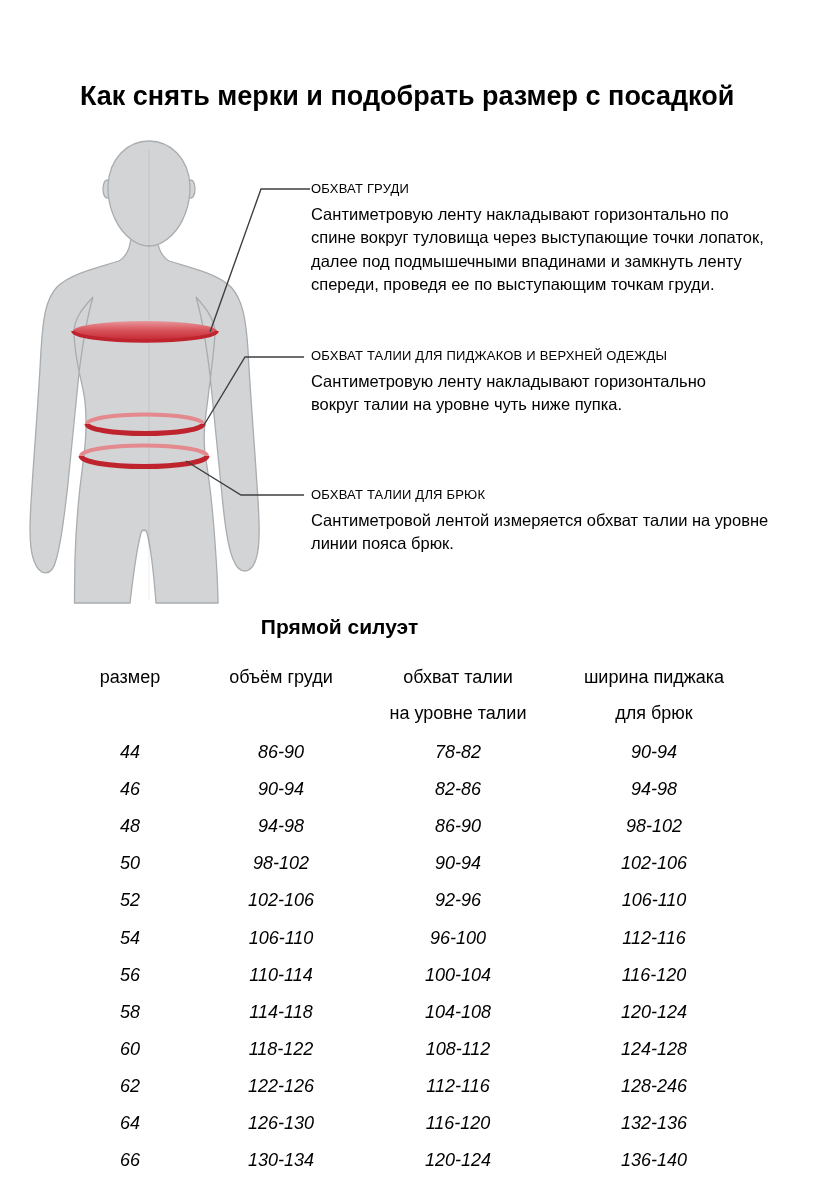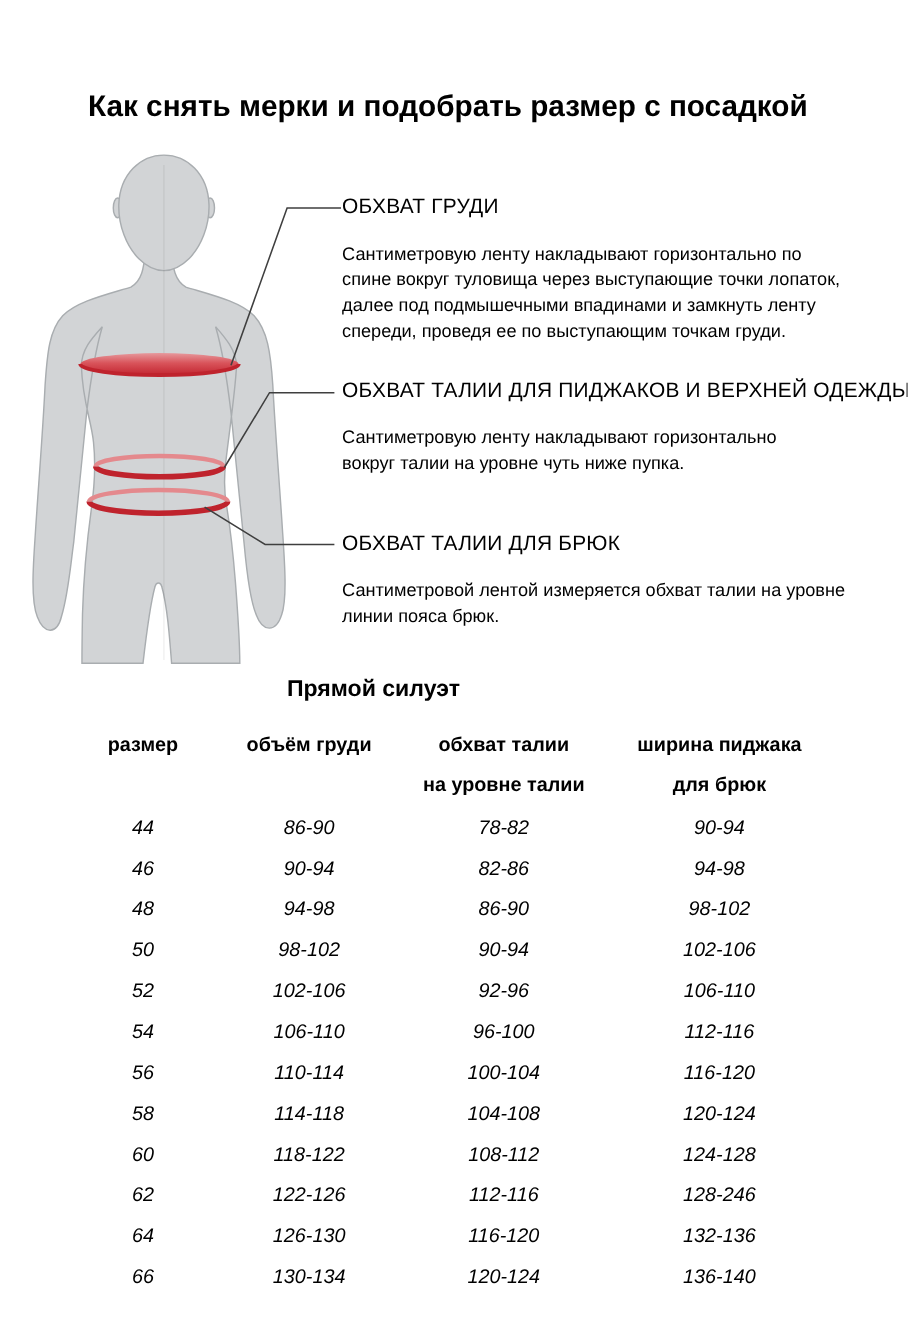--- a/index.html
+++ b/index.html
@@ -17,36 +17,36 @@
   
   .figure-svg{left:0;top:0;width:825px;height:615px;}
   .sil{fill:var(--sil-fill);stroke:var(--sil-stroke);stroke-width:1.3;}
   .seam{stroke:rgba(0,0,0,0.05);stroke-width:1.5;fill:none;}
   .band-fill{fill:url(#chestGrad);}
   .band-dark{stroke:var(--band-dark);fill:none;}
   .band-light{stroke:var(--band-light);fill:none;}
   .leader{stroke:var(--leader);stroke-width:1.4;fill:none;}
   
   .m-block{left:311px;}
-  .m-title{font-size:19px;line-height:20px;letter-spacing:.2px;white-space:nowrap;}
+  .m-title{font-size:13px;line-height:20px;letter-spacing:.2px;white-space:nowrap;}
   .m-body{
-    margin-top:21px;font-size:16.5px;line-height:23.3px;white-space:pre-line;
+    margin-top:4px;font-size:16.5px;line-height:23.3px;white-space:pre-line;
   }
   .mb-1{top:179px;}
   .mb-2{top:346px;}
   .mb-3{top:485px;}
   
   .table-title{
     left:0;top:615px;width:679px;text-align:center;
     font-size:21px;font-weight:bold;line-height:24px;
   }
   .thead{position:absolute;left:80px;top:660px;width:694px;}
   .tbody{position:absolute;left:80px;top:734px;width:694px;font-style:italic;}
   .trow{display:grid;grid-template-columns:100px 202px 152px 240px;}
-  .thead .trow{height:35.5px;font-weight:bold;}
+  .thead .trow{height:35.5px;}
   .tbody .trow{height:37.1px;}
   .tcell{
     display:flex;align-items:center;justify-content:center;
     font-size:18px;white-space:nowrap;
   }
 </style>
 </head>
 <body>
 
 <div class="abs page-title">Как снять мерки и подобрать размер с посадкой</div>

